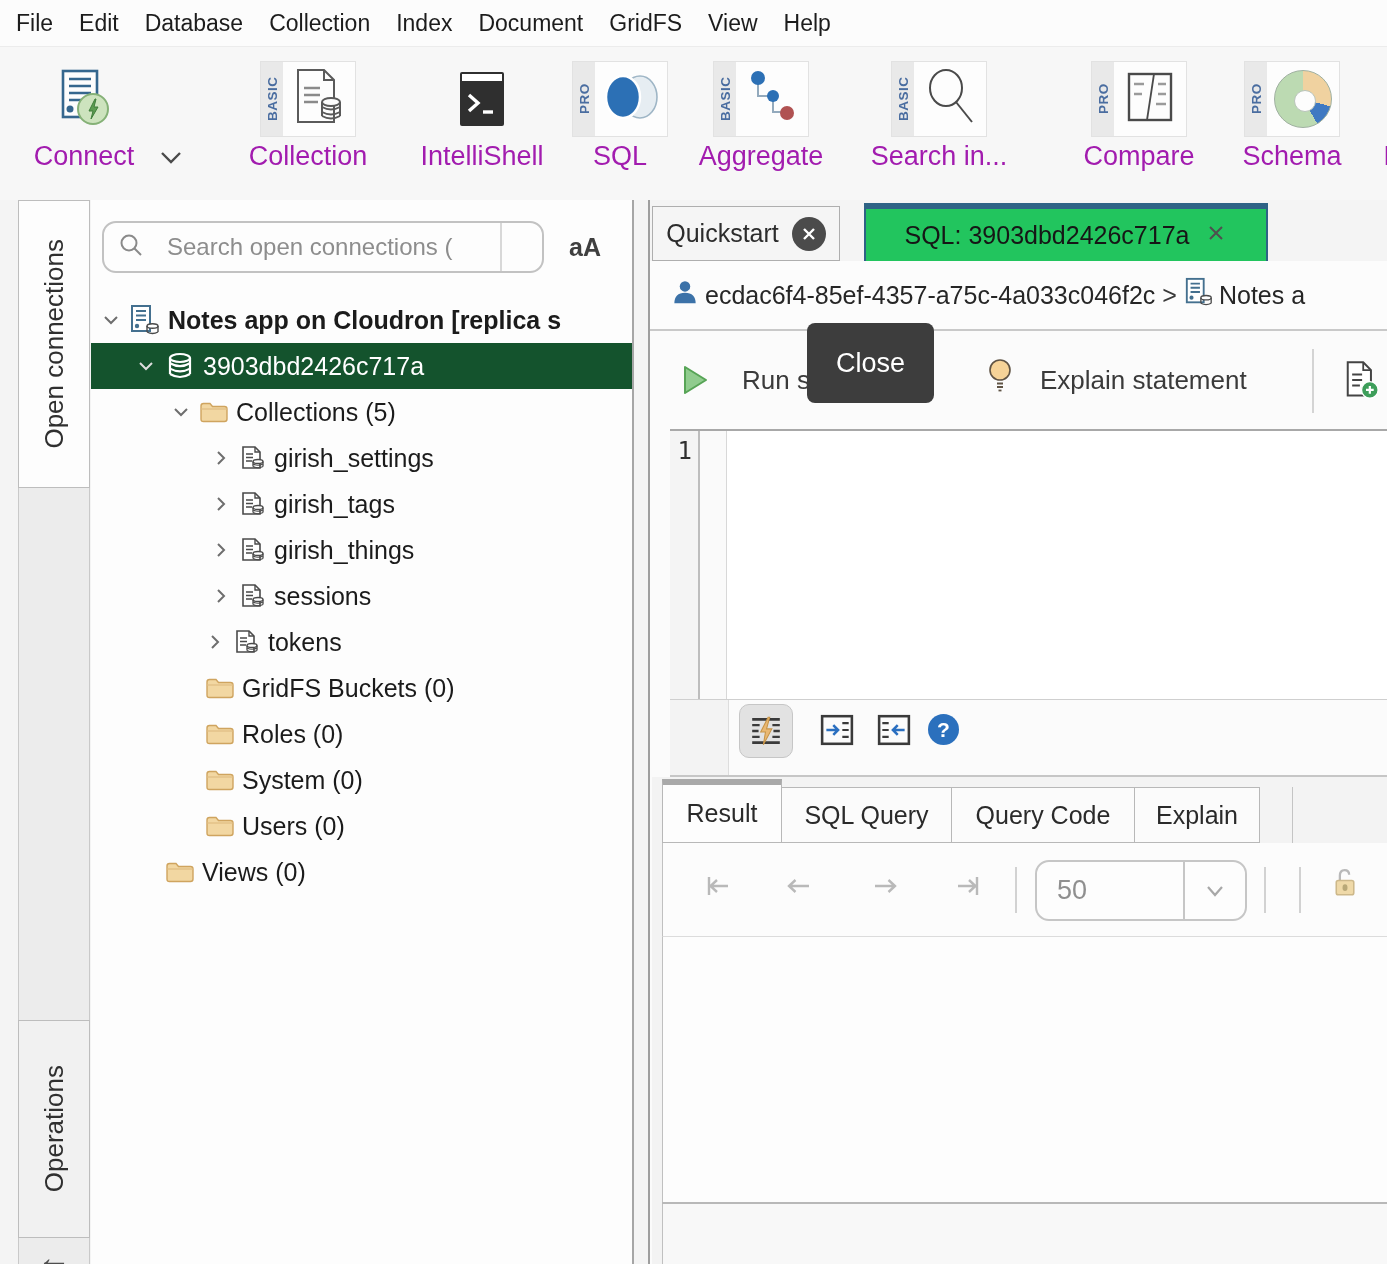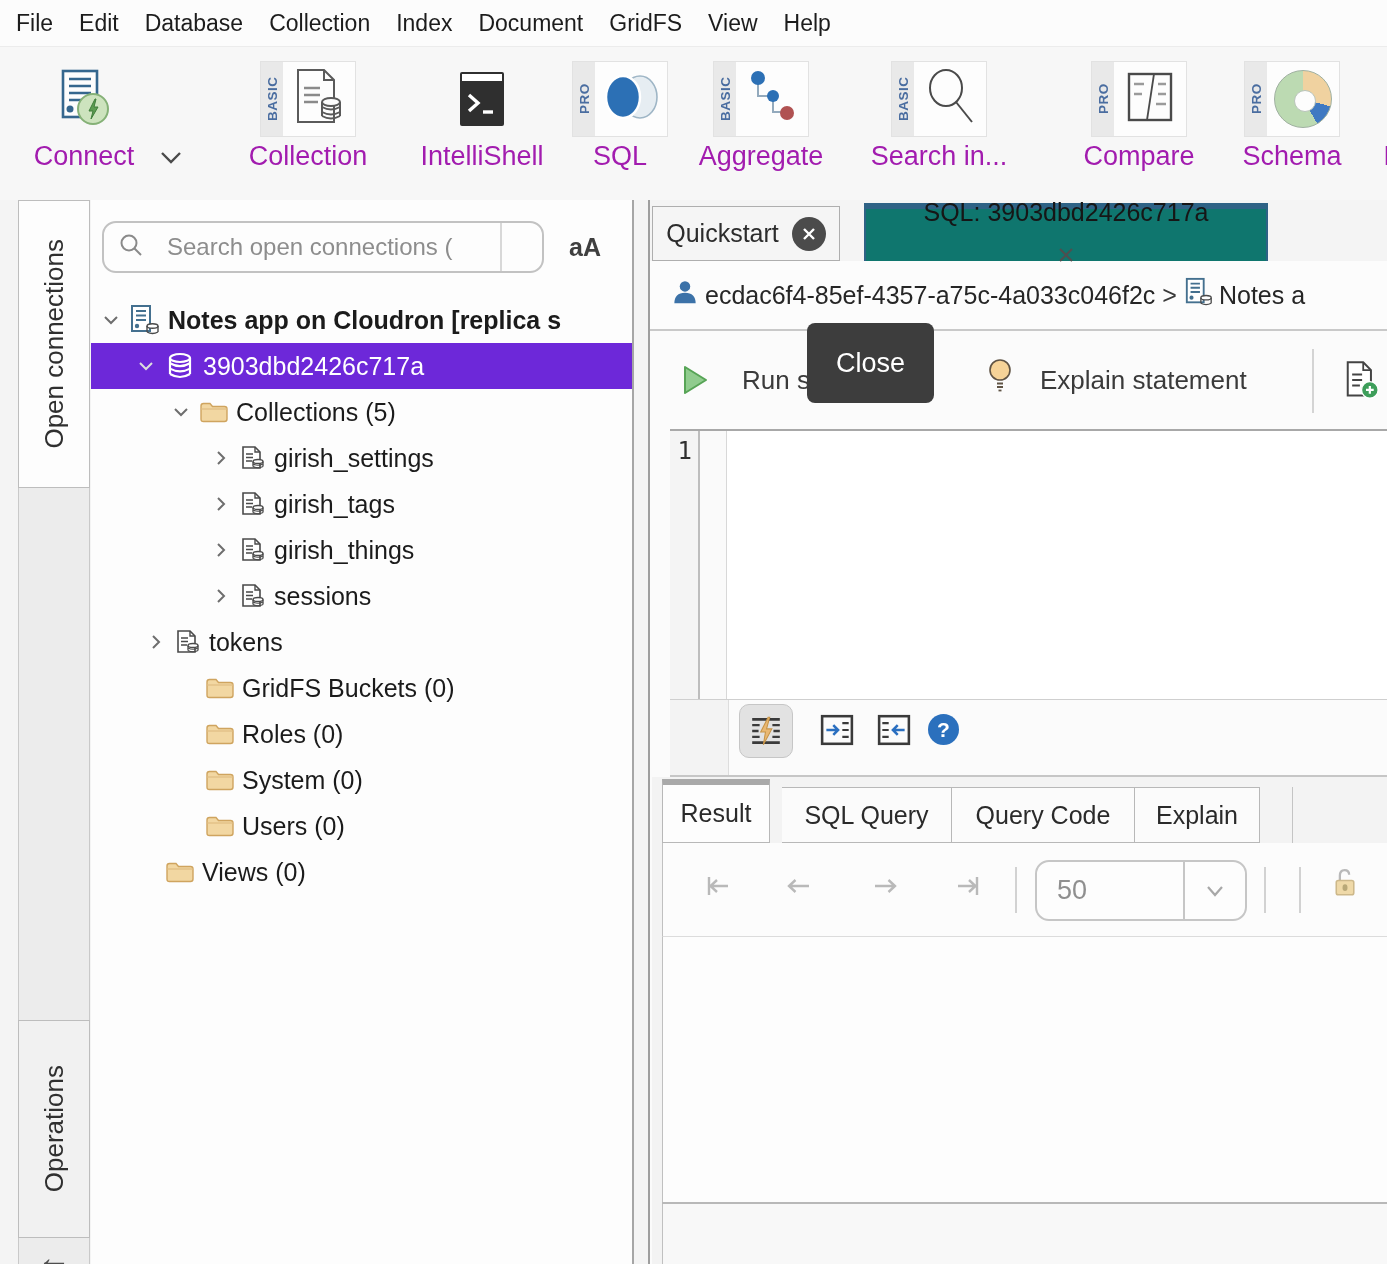--- a/index.html
+++ b/index.html
@@ -45,34 +45,34 @@
   .search-box { position:absolute; left:11px; top:21px; width:442px; height:52px; border:2px solid #c2c2c2;
                 border-radius:14px; background:#fdfdfd; display:flex; align-items:center; padding-left:14px; }
   .search-input { border:none; outline:none; flex:1; font-size:24px; color:#333; background:transparent;
                   margin-left:23px; font-family:"Liberation Sans", sans-serif; min-width:0; }
   .search-input::placeholder { color:#8d8d8d; opacity:1; }
   .search-endcap { width:42px; align-self:stretch; border-left:2px solid #d8d8d8; border-radius:0 12px 12px 0; }
   .case-btn { position:absolute; left:478px; top:33px; font-size:25px; font-weight:bold; color:#3f3f3f; }
 
   .trow { position:absolute; left:0; right:0; height:46px; display:flex; align-items:center; gap:7px;
           white-space:nowrap; overflow:hidden; font-size:25px; color:#1b1b1b; }
-  .trow.selected { background:#6d28d9; color:#ffffff; }
+  .trow.selected { background:#14532d; color:#ffffff; }
   .chev, .ticon { flex:0 0 auto; }
 
   
   .main { position:absolute; left:648px; top:200px; right:0; bottom:0; background:#f4f4f4;
           border-left:2px solid #9e9e9e; }
   .tabbar { position:absolute; top:0; left:0; right:0; height:61px; }
   .tab-inactive { position:absolute; left:2px; top:6px; width:188px; height:55px; background:#f5f5f5;
                   border:1px solid #aeaeae; display:flex; align-items:center; justify-content:center; gap:13px;
                   font-size:25px; color:#2c2c2c; }
-  .tab-active { position:absolute; left:214px; top:3px; width:404px; height:58px; background:#0f766e;
+  .tab-active { position:absolute; left:214px; top:3px; width:404px; height:58px; background:#22c55e;
                 border-top:6px solid #2e6285; border-left:2px solid #2e6285; border-right:2px solid #2e6285;
                 display:flex; align-items:center; justify-content:center; gap:16px; font-size:25px; color:#161616;
-                z-index:2;flex-direction:column; }
+                z-index:2; }
   .tab-close-circle { width:34px; height:34px; border-radius:50%; background:#4b4b4b;
                       display:flex; align-items:center; justify-content:center; }
 
   .content { position:absolute; top:61px; left:0; right:0; bottom:0; background:#fbfbfb; }
   .crumb { position:absolute; top:0; left:0; right:0; height:70px; border-bottom:2px solid #c9c9c9;
            display:flex; align-items:center; padding-left:20px; white-space:nowrap; overflow:hidden;
            font-size:25px; color:#262626; gap:5px; background:#fcfcfc; }
   .crumb .sep { margin:0 2px; color:#3a3a3a; }
 
   .qtoolbar { position:absolute; top:72px; left:0; right:0; height:94px; }
@@ -372,21 +372,21 @@
           <path d="M4 3 L16 3 L21 8 L21 24 L4 24 Z" fill="#fff" stroke="#4a4a4a" stroke-width="1.6"></path>
           <path d="M16 3 V8 H21" fill="none" stroke="#4a4a4a" stroke-width="1.4"></path>
           <path d="M7 10 H14 M7 13.5 H14 M7 17 H13" stroke="#4a4a4a" stroke-width="1.4"></path>
           <ellipse cx="19" cy="17.5" rx="5" ry="2" fill="#fff" stroke="#4a4a4a" stroke-width="1.3"></ellipse>
           <path d="M14 17.5 V22.5 M24 17.5 V22.5" stroke="#4a4a4a" stroke-width="1.3"></path>
           <path d="M14 22.5 Q19 25 24 22.5 M14 20 Q19 22.5 24 20" fill="none" stroke="#4a4a4a" stroke-width="1.2"></path>
         </svg>
       <span>girish_things</span>
     </div>
 
-    <div class="trow" style="top:419px;padding-left:54px;">
+    <div class="trow" style="top:419px;padding-left:113px;">
       <svg class="chev" width="22" height="22" viewBox="0 0 22 22">
           <path d="M8 5 L14 11 L8 17" fill="none" stroke="#6e6e6e" stroke-width="2"></path>
         </svg>
       <svg class="ticon" width="28" height="28" viewBox="0 0 28 28">
           <path d="M4 3 L16 3 L21 8 L21 24 L4 24 Z" fill="#fff" stroke="#4a4a4a" stroke-width="1.6"></path>
           <path d="M16 3 V8 H21" fill="none" stroke="#4a4a4a" stroke-width="1.4"></path>
           <path d="M7 10 H14 M7 13.5 H14 M7 17 H13" stroke="#4a4a4a" stroke-width="1.4"></path>
           <ellipse cx="19" cy="17.5" rx="5" ry="2" fill="#fff" stroke="#4a4a4a" stroke-width="1.3"></ellipse>
           <path d="M14 17.5 V22.5 M24 17.5 V22.5" stroke="#4a4a4a" stroke-width="1.3"></path>
           <path d="M14 22.5 Q19 25 24 22.5 M14 20 Q19 22.5 24 20" fill="none" stroke="#4a4a4a" stroke-width="1.2"></path>
@@ -539,21 +539,21 @@
             <path d="M5 8.5 H11 M5 15 H11 M5 21.5 H11" stroke="#3a3a3a" stroke-width="2"></path>
             <path d="M26 15 H16 M19.5 10.5 L15 15 L19.5 19.5" fill="none" stroke="#2a6fc0" stroke-width="2.4"></path>
           </svg>
         </div>
         <div class="ebtn" style="left:258px;top:14px;">
           <span class="help-circle">?</span>
         </div>
       </div>
 
       <div class="result">
-        <div class="rtab active" style="left:10px;width:108px;">
+        <div class="rtab active" style="left:10px;width:120px;">
           <span>Result</span>
         </div>
         <div class="rtab" style="left:130px;width:170px;border-left:none;">
           <span>SQL Query</span>
         </div>
         <div class="rtab" style="left:300px;width:183px;border-left:none;">
           <span>Query Code</span>
         </div>
         <div class="rtab" style="left:483px;width:125px;border-left:none;">
           <span>Explain</span>

